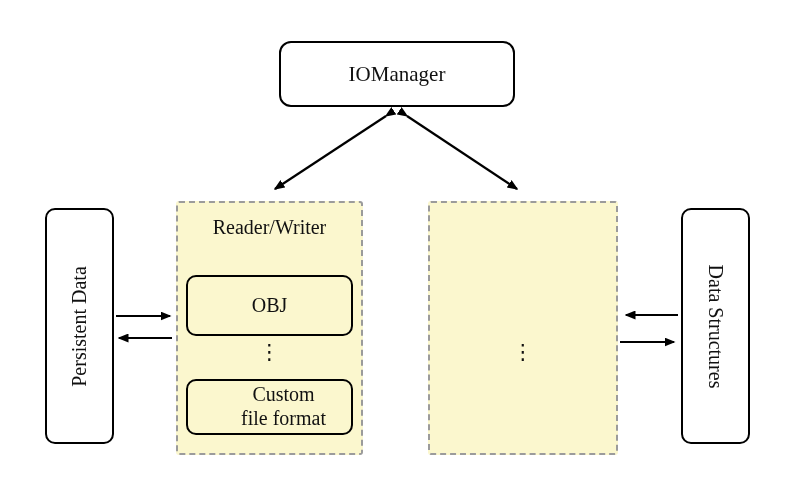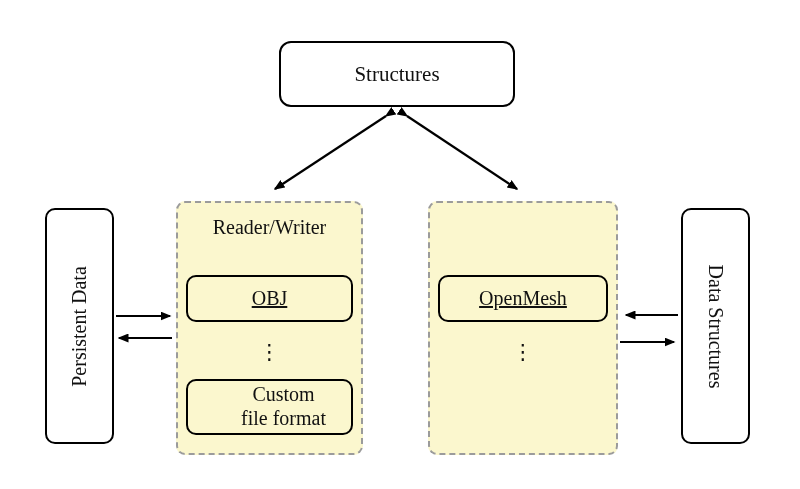--- a/index.html
+++ b/index.html
@@ -21,42 +21,42 @@
     border-radius: 12px;
     display: flex; align-items: center; justify-content: center;
     font-size: 21px;
   }
 
   
   .panel {
     top: 201px; height: 254px;
     background: #FBF7CE;
     border: 2px dashed #9B9B9B;
-    border-radius: 9px;
+    border-radius: 3px;
   }
   .panel-left  { left: 176px; width: 187px; }
   .panel-right { left: 428px; width: 190px; }
   .panel-title {
     left: 0; right: 0; top: 13px;
     text-align: center;
     font-size: 20px;
     white-space: nowrap;
   }
   .inner-node {
     left: 8px; right: 8px;
     background: #FBF7CE;
     border: 2.5px solid #000000;
     border-radius: 10px;
     display: flex; align-items: center; justify-content: center;
     text-align: center;
     font-size: 20px;
     line-height: 1.18;
     white-space: pre-line;
   }
-  .inner-top    { top: 72px;  height: 47px; text-decoration: underline; }
+  .inner-top    { top: 72px;  height: 61px; }
   .inner-bottom { top: 176px; height: 56px; padding-left: 28px; }
   .dots {
     left: 0; right: 0; top: 133px; height: 32px;
     display: flex; align-items: center; justify-content: center;
     font-family: "DejaVu Sans", sans-serif;
     font-size: 21px;
     line-height: 1;
   }
 
   
@@ -76,39 +76,36 @@
 
   .arrow-layer {
     left: 0; top: 0; width: 800px; height: 489px;
     pointer-events: none;
   }
 </style>
 </head>
 <body>
 
 <div class="abs io-node">
-  <span>Structures</span>
+  <span>IOManager</span>
 </div>
 
 <div class="abs panel panel-left">
   <div class="abs panel-title">Reader/Writer</div>
   <div class="abs inner-node inner-top">
     <span>OBJ</span>
   </div>
   <div class="abs dots">⋮</div>
   <div class="abs inner-node inner-bottom">
     <span>Custom
 file format</span>
   </div>
 </div>
 
 <div class="abs panel panel-right">
-  <div class="abs inner-node inner-top">
-    <span>OpenMesh</span>
-  </div>
   <div class="abs dots">⋮</div>
 </div>
 
 <div class="abs side-node side-left">
   <span class="vtext">Persistent Data</span>
 </div>
 
 <div class="abs side-node side-right">
   <span class="vtext">Data Structures</span>
 </div>

